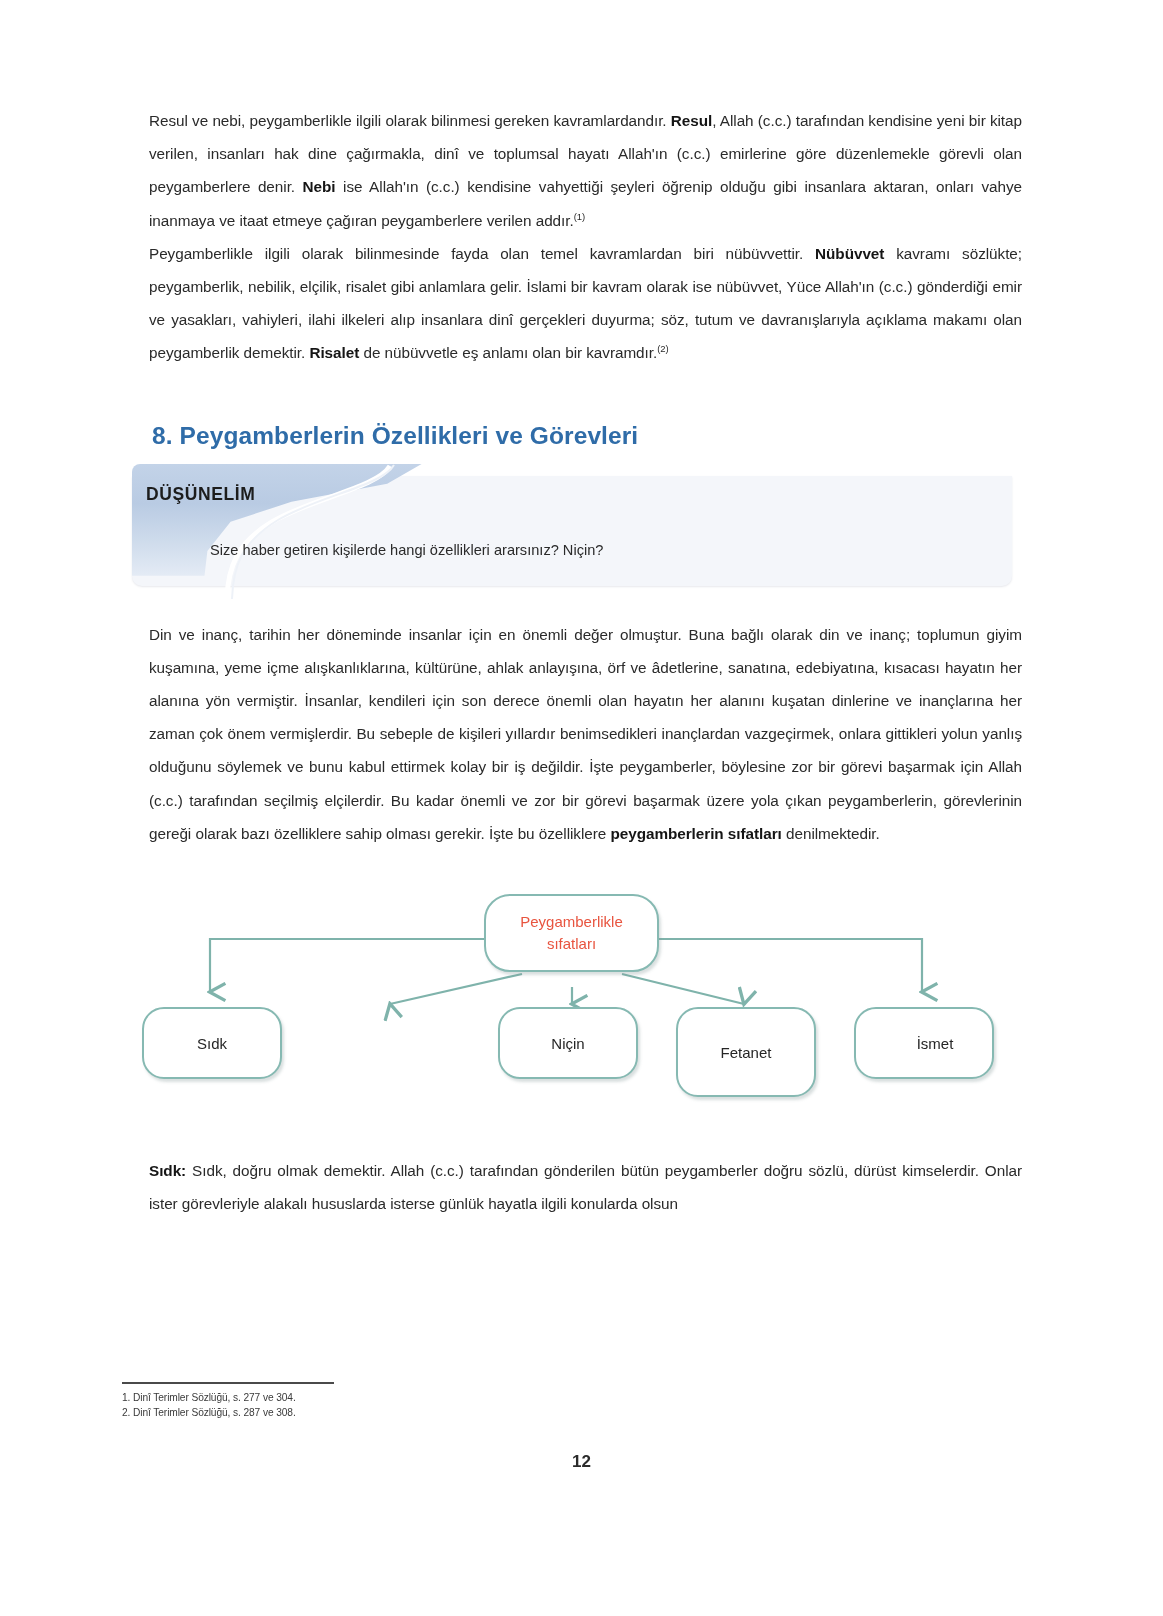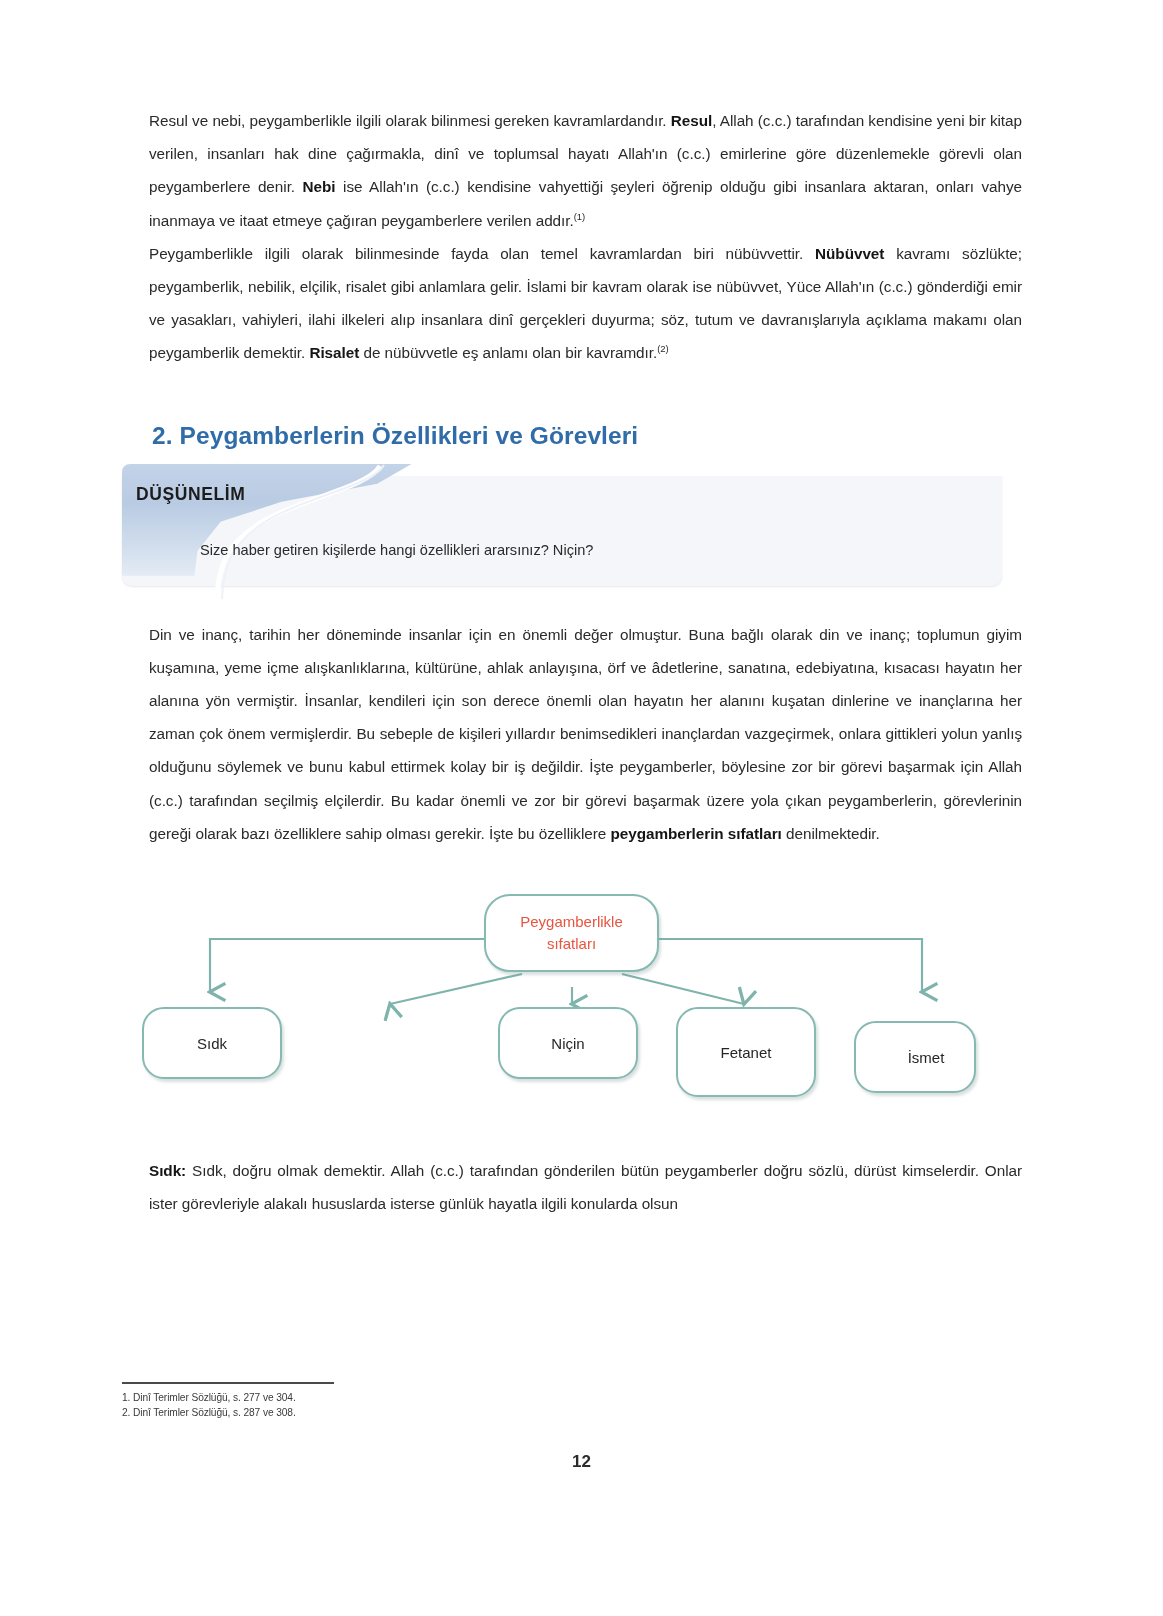--- a/index.html
+++ b/index.html
@@ -54,20 +54,21 @@
     color: #2f6ca8;
     letter-spacing: 0.1px;
     margin: 0;
     padding-left: 30px;
   }
 
   
   .dusunelim-wrap {
     position: relative;
     width: 880px;
+    margin-left: 10px;
     height: 122px;
   }
   .dus-body {
     position: absolute;
     left: 0; top: 12px;
     width: 880px;
     height: 110px;
     background: #f4f6fa;
     border-radius: 0 0 10px 10px;
     box-shadow: 0 1px 2px rgba(120,130,150,0.18);
@@ -177,21 +178,21 @@
 
   <div class="content">
 
     <p class="body indent"><span>Resul ve nebi, peygamberlikle ilgili olarak bilinmesi gereken kavramlardandır. </span><b>Resul</b><span>, Allah (c.c.) tarafından kendisine yeni bir kitap verilen, insanları hak dine çağırmakla, dinî ve toplumsal hayatı Allah'ın (c.c.) emirlerine göre düzenlemekle görevli olan peygamberlere denir. </span><b>Nebi</b><span> ise Allah'ın (c.c.) kendisine vahyettiği şeyleri öğrenip olduğu gibi insanlara aktaran, onları vahye inanmaya ve itaat etmeye çağıran peygamberlere verilen addır.</span><sup>(1)</sup></p>
 
     <p class="body indent"><span>Peygamberlikle ilgili olarak bilinmesinde fayda olan temel kavramlardan biri nübüvvettir. </span><b>Nübüvvet</b><span> kavramı sözlükte; peygamberlik, nebilik, elçilik, risalet gibi anlamlara gelir. İslami bir kavram olarak ise nübüvvet, Yüce Allah'ın (c.c.) gönderdiği emir ve yasakları, vahiyleri, ilahi ilkeleri alıp insanlara dinî gerçekleri duyurma; söz, tutum ve davranışlarıyla açıklama makamı olan peygamberlik demektir. </span><b>Risalet</b><span> de nübüvvetle eş anlamı olan bir kavramdır.</span><sup>(2)</sup></p>
 
     <div class="spacer-32"></div>
     <div class="spacer-20"></div>
 
-    <h2 class="section-heading">2. Peygamberlerin Özellikleri ve Görevleri</h2>
+    <h2 class="section-heading">8. Peygamberlerin Özellikleri ve Görevleri</h2>
 
     <div class="spacer-14"></div>
 
     <div class="dusunelim-wrap">
       <div class="dus-body"></div>
       <div class="dus-tab"></div>
       <svg class="dus-swoosh" viewBox="0 0 300 135">
         <path d="M 258 2 C 245 24, 180 34, 140 58 C 105 79, 96 103, 95 135" fill="none" stroke="#ffffff" stroke-width="5"></path>
         <path d="M 262 1 C 250 22, 186 32, 146 56 C 110 78, 101 102, 100 135" fill="none" stroke="#eef2f8" stroke-width="2"></path>
       </svg>
@@ -233,21 +234,21 @@
 
       <div class="node" style="left:20px; top:125px; width:140px; height:72px;">
         <span>Sıdk</span>
       </div>
       <div class="node" style="left:376px; top:125px; width:140px; height:72px;">
         <span>Niçin</span>
       </div>
       <div class="node" style="left:554px; top:125px; width:140px; height:90px;">
         <span>Fetanet</span>
       </div>
-      <div class="node" style="left:732px; top:139px; width:122px; height:72px;padding-left:22px;">
+      <div class="node" style="left:732px; top:125px; width:140px; height:72px;padding-left:22px;">
         <span>İsmet</span>
       </div>
     </div>
 
     <div class="spacer-32"></div>
 
     <p class="body indent"><b>Sıdk:</b><span> Sıdk, doğru olmak demektir. Allah (c.c.) tarafından gönderilen bütün peygamberler doğru sözlü, dürüst kimselerdir. Onlar ister görevleriyle alakalı hususlarda isterse günlük hayatla ilgili konularda olsun</span></p>
 
   </div>
 

